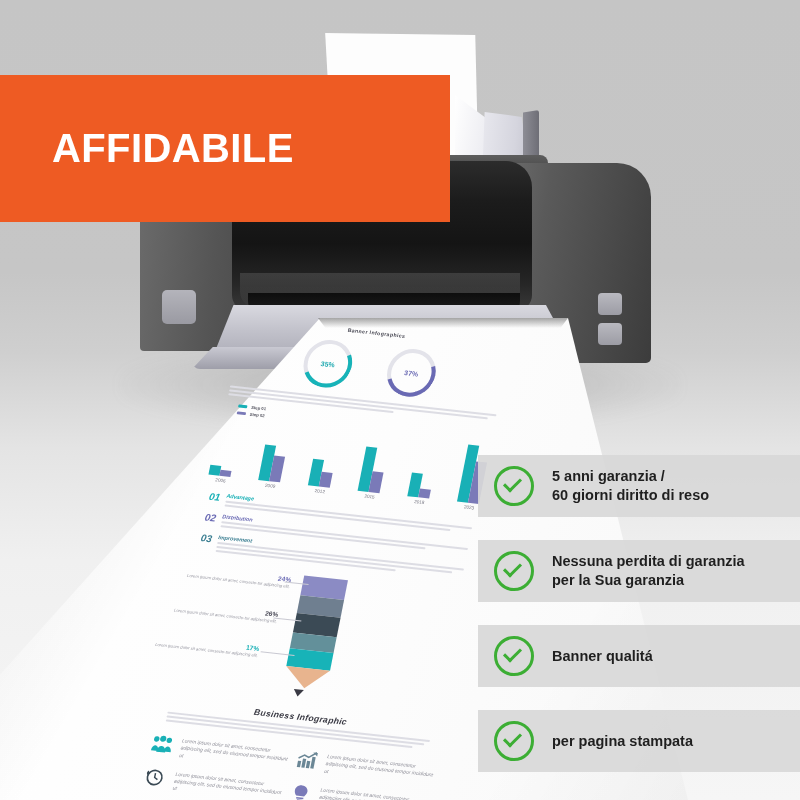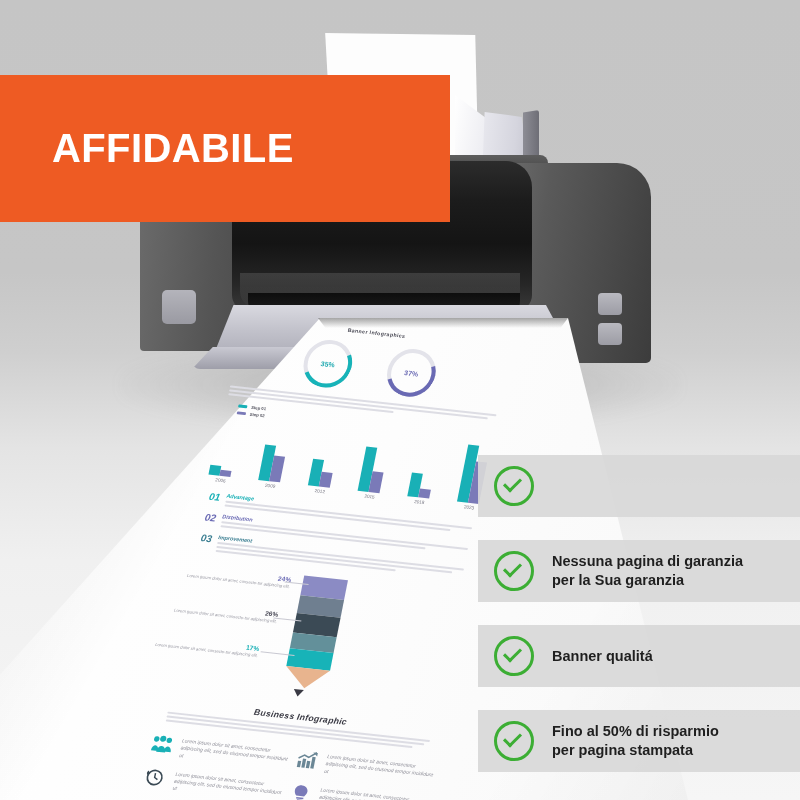--- a/index.html
+++ b/index.html
@@ -352,36 +352,39 @@
     </div>
   </div>
 
   <div class="banner">
     <div class="banner-line">AFFIDABILE</div>
   </div>
 
   <div class="features">
     <div class="feature">
       <div class="check"></div>
+      <div class="feature-text">
+        <div>5 anni garanzia /</div>
+        <div>60 giorni diritto di reso</div>
+      </div>
     </div>
     <div class="feature">
       <div class="check"></div>
       <div class="feature-text">
-        <div>Nessuna pagina di garanzia</div>
+        <div>Nessuna perdita di garanzia</div>
         <div>per la Sua garanzia</div>
       </div>
     </div>
     <div class="feature">
       <div class="check"></div>
       <div class="feature-text">
         <div>Banner qualitá</div>
       </div>
     </div>
     <div class="feature">
       <div class="check"></div>
       <div class="feature-text">
-        <div>Fino al 50% di risparmio</div>
         <div>per pagina stampata</div>
       </div>
     </div>
   </div>
 
 </div>
 
 </body></html>

